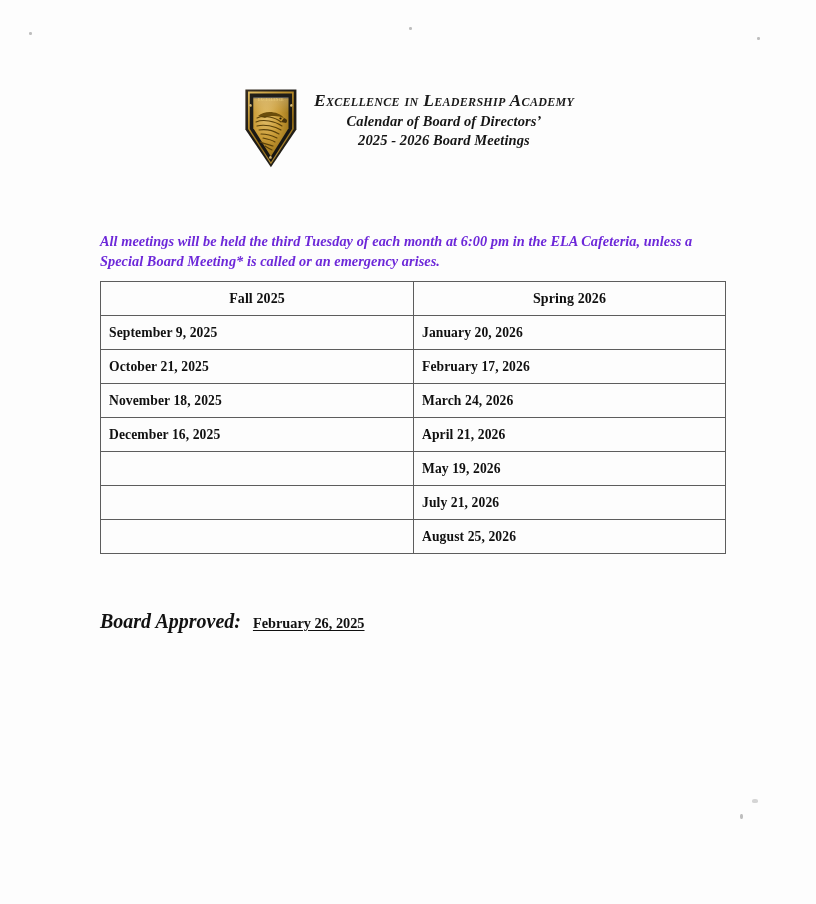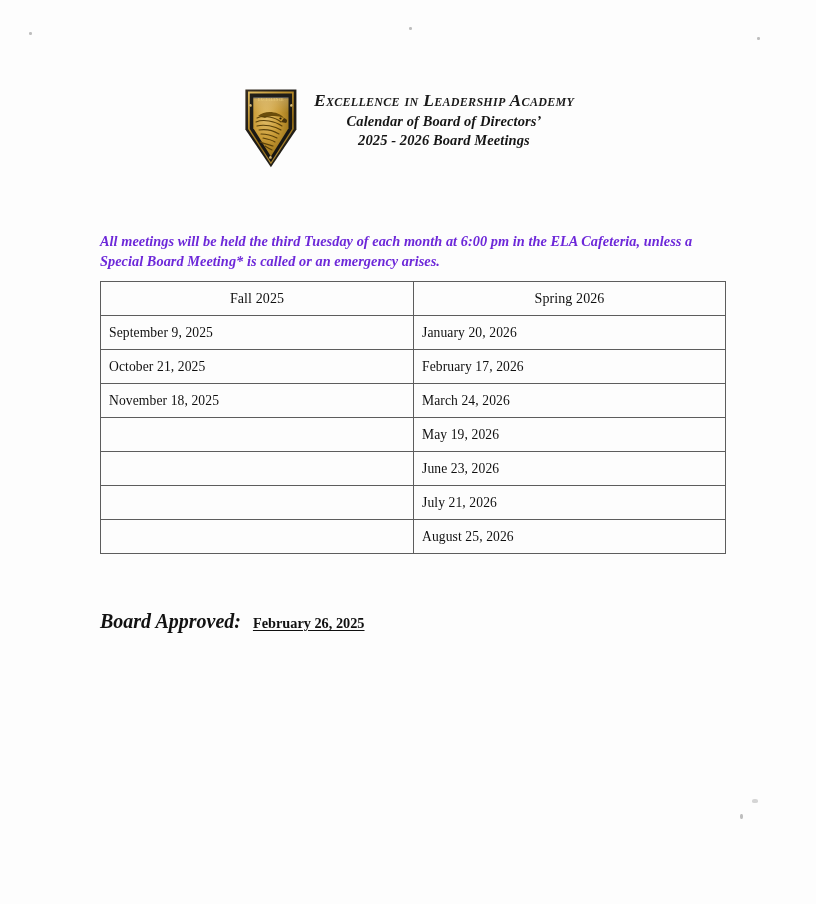--- a/index.html
+++ b/index.html
@@ -157,21 +157,21 @@
     top: 281px;
     width: 625px;
     border-collapse: collapse;
     table-layout: fixed;
   }
   .cal-table td, .cal-table th {
     border: 1px solid #5d5d5d;
     height: 33px;
     padding: 0 0 0 8px;
     font-family: "Liberation Serif", "DejaVu Serif", serif;
-    font-weight: normal;
+    font-weight: bold;
     font-size: 13.6px;
     color: #101010;
     vertical-align: middle;
     letter-spacing: .1px;
   }
   .cal-table th {
     text-align: center;
     padding-left: 0;
     font-size: 14px;
   }
@@ -272,26 +272,26 @@
       </tr>
       <tr>
         <td>October 21, 2025</td>
         <td>February 17, 2026</td>
       </tr>
       <tr>
         <td>November 18, 2025</td>
         <td>March 24, 2026</td>
       </tr>
       <tr>
+        <td>December 16, 2025</td>
+        <td>April 21, 2026</td>
+      </tr>
+      <tr>
         <td></td>
         <td>May 19, 2026</td>
-      </tr>
-      <tr>
-        <td></td>
-        <td>June 23, 2026</td>
       </tr>
       <tr>
         <td></td>
         <td>July 21, 2026</td>
       </tr>
       <tr>
         <td></td>
         <td>August 25, 2026</td>
       </tr>
     </tbody>

